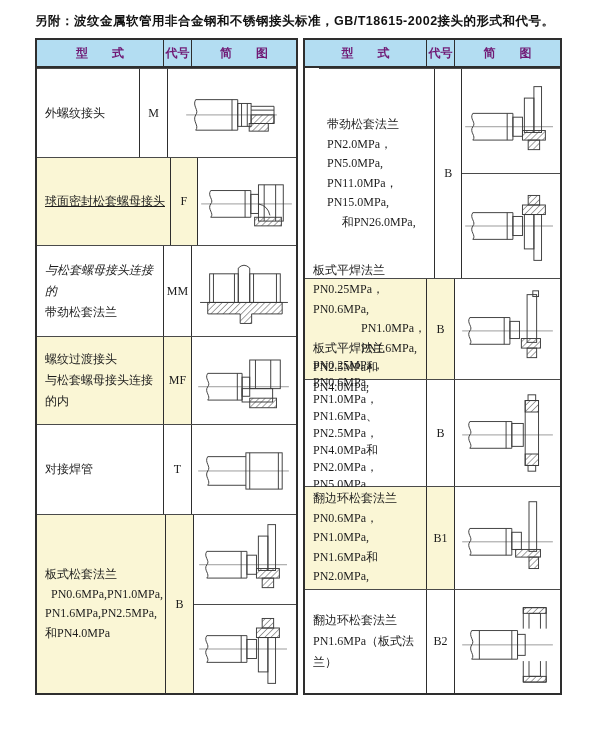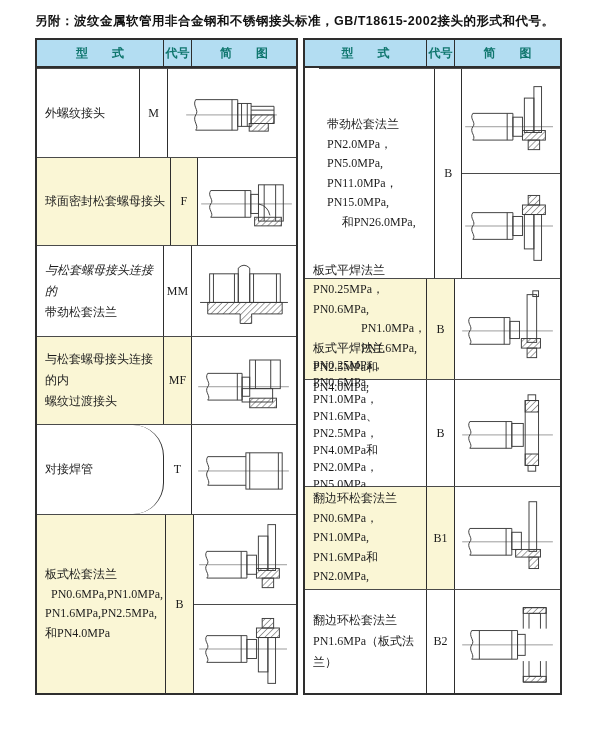--- a/index.html
+++ b/index.html
@@ -4,21 +4,21 @@
 <style>
   html,body{margin:0;padding:0;}
   body{background:#e8e8e8;font-family:"Liberation Sans","DejaVu Sans",sans-serif;}
   .sheet{position:relative;width:600px;height:740px;background:#ffffff;overflow:hidden;}
   .title{position:absolute;left:35px;top:13px;font-size:12.5px;font-weight:bold;color:#111;
          letter-spacing:0.5px;font-family:"Liberation Sans","DejaVu Sans",sans-serif;}
   .jtable{position:absolute;top:38px;border:2px solid #2e2e2e;box-sizing:border-box;background:#fff;}
   .jtable.left{left:35px;width:263px;}
   .jtable.right{left:303px;width:259px;}
   .hrow{display:flex;height:28px;background:var(--header-bg,#b3ddf2);border-bottom:2px solid #2e2e2e;box-sizing:border-box;}
-  .hcell{display:flex;align-items:center;justify-content:center;font-size:12px;font-weight:bold;color:#0f766e;
+  .hcell{display:flex;align-items:center;justify-content:center;font-size:12px;font-weight:bold;color:#701a75;
          box-sizing:border-box;font-family:"Liberation Serif","DejaVu Serif",serif;}
   .hcell.b{border-right:1.5px solid #2e2e2e;}
   .trow{display:flex;box-sizing:border-box;border-top:1px solid #4a4a4a;}
   .trow:first-of-type{border-top:none;}
   .cell{box-sizing:border-box;}
   .type-cell{display:flex;flex-direction:column;justify-content:center;padding:4px 4px 4px 8px;
              font-family:"Liberation Serif","DejaVu Serif",serif;font-size:12px;color:#1c1c1c;
              border-right:1.5px solid #2e2e2e;}
   .code-cell{display:flex;align-items:center;justify-content:center;font-size:12px;color:#1c1c1c;
              font-family:"Liberation Serif","DejaVu Serif",serif;border-right:1.5px solid #2e2e2e;}
@@ -67,21 +67,21 @@
               <line x1="94" y1="37" x2="94" y2="55"></line>
               <line x1="70" y1="55" x2="94" y2="55"></line>
               <line x1="70" y1="41" x2="94" y2="41"></line>
               <rect x="70" y="46" width="24" height="9" style="fill:url(#hatch0)" class="hz"></rect>
               <rect x="68" y="55" width="20" height="8" style="fill:url(#hatch0)" class="hz"></rect>
             </svg>
           </div>
         </div>
       </div>
       <div class="trow" style="height: 88px;">
-        <div class="cell type-cell hl" style="width: 136px;">
+        <div class="cell type-cell hl" style="width: 136px; text-decoration: underline;">
           <div style="line-height: 21px;">球面密封松套螺母接头</div>
         </div>
         <div class="cell code-cell hl" style="width: 28px;">F</div>
         <div class="cell diag-cell">
           <div class="dsub">
             <svg viewBox="0 0 100 88" width="98" height="84" class="diag">
               <defs>
                 <pattern id="hatch1" width="4.5" height="4.5" patternUnits="userSpaceOnUse" patternTransform="rotate(45)">
                   <line x1="0" y1="0" x2="0" y2="4.5" stroke="#5a5a5a" stroke-width="1.3"></line>
                 </pattern>
@@ -124,22 +124,22 @@
               <line x1="84" y1="26" x2="84" y2="56"></line>
               <path d="M44,56 V20 Q50,14 56,20 V56"></path>
               <line x1="4" y1="56" x2="96" y2="56"></line>
               <path d="M12,56 H90 V68 H58 V78 H46 V68 H12 Z" style="fill:url(#hatch2)" class="hz"></path>
             </svg>
           </div>
         </div>
       </div>
       <div class="trow" style="height: 88px;">
         <div class="cell type-cell hl" style="width: 127px;">
+          <div style="line-height: 21px;">螺纹过渡接头</div>
           <div style="line-height: 21px;">与松套螺母接头连接的内</div>
-          <div style="line-height: 21px;">螺纹过渡接头</div>
         </div>
         <div class="cell code-cell hl" style="width: 28px;">MF</div>
         <div class="cell diag-cell">
           <div class="dsub">
             <svg viewBox="0 0 100 88" width="98" height="84" class="diag">
               <defs>
                 <pattern id="hatch3" width="4.5" height="4.5" patternUnits="userSpaceOnUse" patternTransform="rotate(45)">
                   <line x1="0" y1="0" x2="0" y2="4.5" stroke="#5a5a5a" stroke-width="1.3"></line>
                 </pattern>
               </defs>
@@ -153,21 +153,21 @@
               <rect x="56" y="22" width="32" height="30"></rect>
               <line x1="62" y1="22" x2="62" y2="52"></line>
               <line x1="78" y1="22" x2="78" y2="52"></line>
               <rect x="48" y="52" width="32" height="14"></rect>
               <rect x="56" y="62" width="28" height="10" style="fill:url(#hatch3)" class="hz"></rect>
             </svg>
           </div>
         </div>
       </div>
       <div class="trow" style="height: 90px;">
-        <div class="cell type-cell" style="width: 127px; border-radius: 31px;">
+        <div class="cell type-cell" style="width: 127px;">
           <div style="line-height: 21px;">对接焊管</div>
         </div>
         <div class="cell code-cell" style="width: 28px;">T</div>
         <div class="cell diag-cell">
           <div class="dsub">
             <svg viewBox="0 0 100 88" width="98" height="84" class="diag">
               <defs>
                 <pattern id="hatch4" width="4.5" height="4.5" patternUnits="userSpaceOnUse" patternTransform="rotate(45)">
                   <line x1="0" y1="0" x2="0" y2="4.5" stroke="#5a5a5a" stroke-width="1.3"></line>
                 </pattern>

